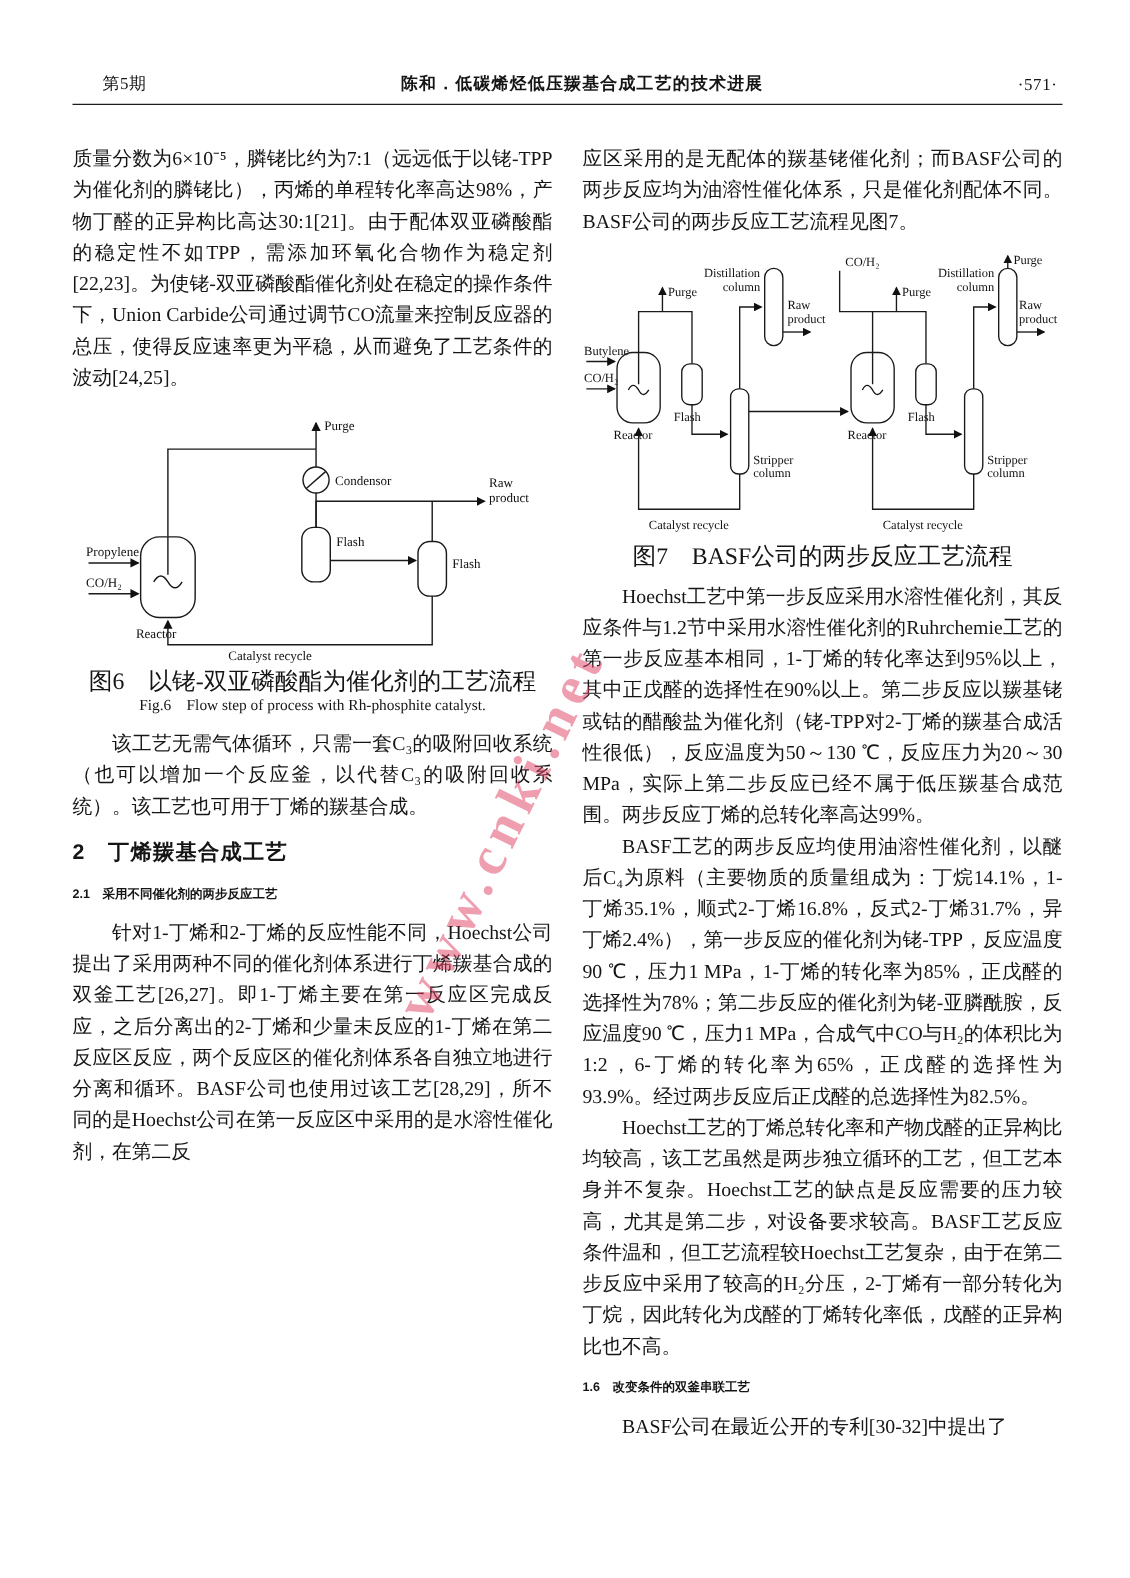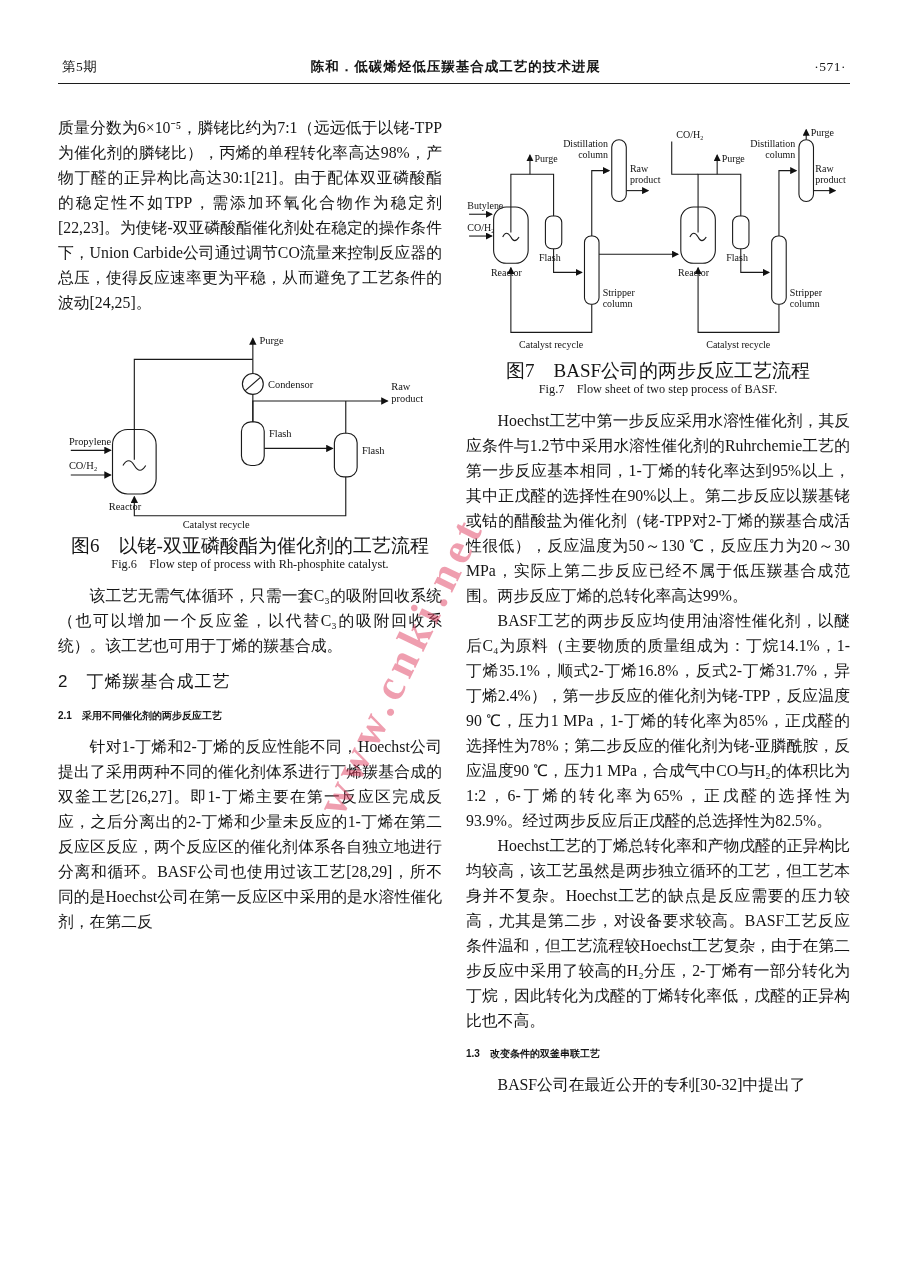--- a/index.html
+++ b/index.html
@@ -3,31 +3,31 @@
 <meta charset="utf-8">
 <style>
   * { margin:0; padding:0; box-sizing:border-box; }
   html,body { background:#ffffff; }
   body {
     width:904px; height:1262px; position:relative; overflow:hidden;
     font-family:"Liberation Serif", serif; color:#151515;
   }
   .page { position:absolute; inset:0; padding:58px 54px 24px 58px; }
   .page-header {
-    display:flex; justify-content:space-between; align-items:center;
-    font-size:13.5px; padding:0 4px 7px 4px; letter-spacing:0.5px;
+    display:flex; justify-content:space-between; align-items:flex-end;
+    font-size:13.5px; padding:0 4px 7px 4px; letter-spacing:0.5px;margin-left:20px;
   }
   .page-header .running { letter-spacing:1px;font-weight:bold; }
   .header-rule { border-top:1.8px solid #1c1c1c; margin-bottom:15px; }
   .columns { display:flex; gap:24px; }
   .col { width:384px; font-size:15.8px; line-height:25px; text-align:justify;margin-top:16px; }
   .col p { text-indent:2em; }
   .col p.cont { text-indent:0; }
   h2.sec {
-    font-family:"Liberation Sans", sans-serif; font-size:17px; font-weight:normal;
+    font-family:"Liberation Sans", sans-serif; font-size:17px; font-weight:bold;
     margin:11px 0 9px 0; letter-spacing:1px;
   }
   h3.subsec {
     font-family:"Liberation Sans", sans-serif; font-size:10px; font-weight:bold;
     margin:8px 0 6px 0;
   }
   figure { margin:12px 0 10px 0; text-align:center; }
   figcaption { margin-top:5px; }
   .cap-cn { font-size:19px; line-height:19px; }
   .cap-en { font-size:12.3px; line-height:18px; }
@@ -112,20 +112,21 @@
         </figcaption>
       </figure>
 
       <p>该工艺无需气体循环，只需一套C₃的吸附回收系统（也可以增加一个反应釜，以代替C₃的吸附回收系统）。该工艺也可用于丁烯的羰基合成。</p>
       <h2 class="sec">2　丁烯羰基合成工艺</h2>
       <h3 class="subsec">2.1　采用不同催化剂的两步反应工艺</h3>
       <p>针对1-丁烯和2-丁烯的反应性能不同，Hoechst公司提出了采用两种不同的催化剂体系进行丁烯羰基合成的双釜工艺[26,27]。即1-丁烯主要在第一反应区完成反应，之后分离出的2-丁烯和少量未反应的1-丁烯在第二反应区反应，两个反应区的催化剂体系各自独立地进行分离和循环。BASF公司也使用过该工艺[28,29]，所不同的是Hoechst公司在第一反应区中采用的是水溶性催化剂，在第二反</p>
     </div>
 
     <div class="col">
+      <p class="cont">应区采用的是无配体的羰基铑催化剂；而BASF公司的两步反应均为油溶性催化体系，只是催化剂配体不同。BASF公司的两步反应工艺流程见图7。</p>
 
       <figure>
         <svg width="386" height="229" viewBox="0 0 424 252">
           <defs>
             <marker id="arr7" viewBox="0 0 10 10" refX="8.5" refY="5" markerWidth="6.5" markerHeight="6.5" orient="auto-start-reverse">
               <path d="M0,0L10,5L0,10z" fill="#111"></path>
             </marker>
           </defs>
           <g class="lines">
 
@@ -210,26 +211,25 @@
             <text x="379" y="10">Purge</text>
             <text x="384" y="50">Raw</text>
             <text x="384" y="62">product</text>
             <text x="356" y="186">Stripper</text>
             <text x="356" y="198">column</text>
             <text x="264" y="243">Catalyst recycle</text>
           </g>
         </svg>
         <figcaption>
           <div class="cap-cn">图7　BASF公司的两步反应工艺流程</div>
-          <div class="cap-en">Fig.7　Flow sheet of two step process of BASF.</div>
         </figcaption>
       </figure>
 
       <p>Hoechst工艺中第一步反应采用水溶性催化剂，其反应条件与1.2节中采用水溶性催化剂的Ruhrchemie工艺的第一步反应基本相同，1-丁烯的转化率达到95%以上，其中正戊醛的选择性在90%以上。第二步反应以羰基铑或钴的醋酸盐为催化剂（铑-TPP对2-丁烯的羰基合成活性很低），反应温度为50～130 ℃，反应压力为20～30 MPa，实际上第二步反应已经不属于低压羰基合成范围。两步反应丁烯的总转化率高达99%。</p>
       <p>BASF工艺的两步反应均使用油溶性催化剂，以醚后C₄为原料（主要物质的质量组成为：丁烷14.1%，1-丁烯35.1%，顺式2-丁烯16.8%，反式2-丁烯31.7%，异丁烯2.4%），第一步反应的催化剂为铑-TPP，反应温度90 ℃，压力1 MPa，1-丁烯的转化率为85%，正戊醛的选择性为78%；第二步反应的催化剂为铑-亚膦酰胺，反应温度90 ℃，压力1 MPa，合成气中CO与H₂的体积比为1:2，6-丁烯的转化率为65%，正戊醛的选择性为93.9%。经过两步反应后正戊醛的总选择性为82.5%。</p>
       <p>Hoechst工艺的丁烯总转化率和产物戊醛的正异构比均较高，该工艺虽然是两步独立循环的工艺，但工艺本身并不复杂。Hoechst工艺的缺点是反应需要的压力较高，尤其是第二步，对设备要求较高。BASF工艺反应条件温和，但工艺流程较Hoechst工艺复杂，由于在第二步反应中采用了较高的H₂分压，2-丁烯有一部分转化为丁烷，因此转化为戊醛的丁烯转化率低，戊醛的正异构比也不高。</p>
-      <h3 class="subsec">1.3　改变条件的双釜串联工艺</h3>
+      <h3 class="subsec">1.6　改变条件的双釜串联工艺</h3>
       <p>BASF公司在最近公开的专利[30-32]中提出了</p>
     </div>
   </div>
 
   <div class="watermark">www.cnki.net</div>
 </div>
 
 </body></html>

